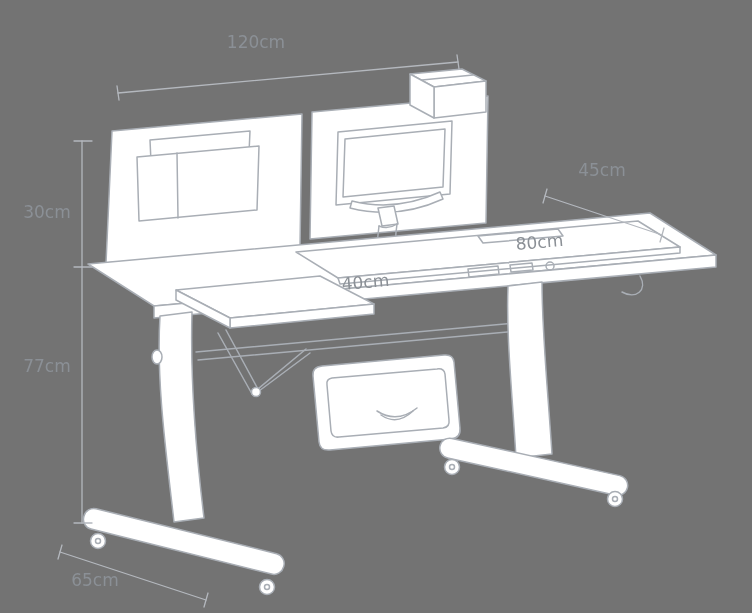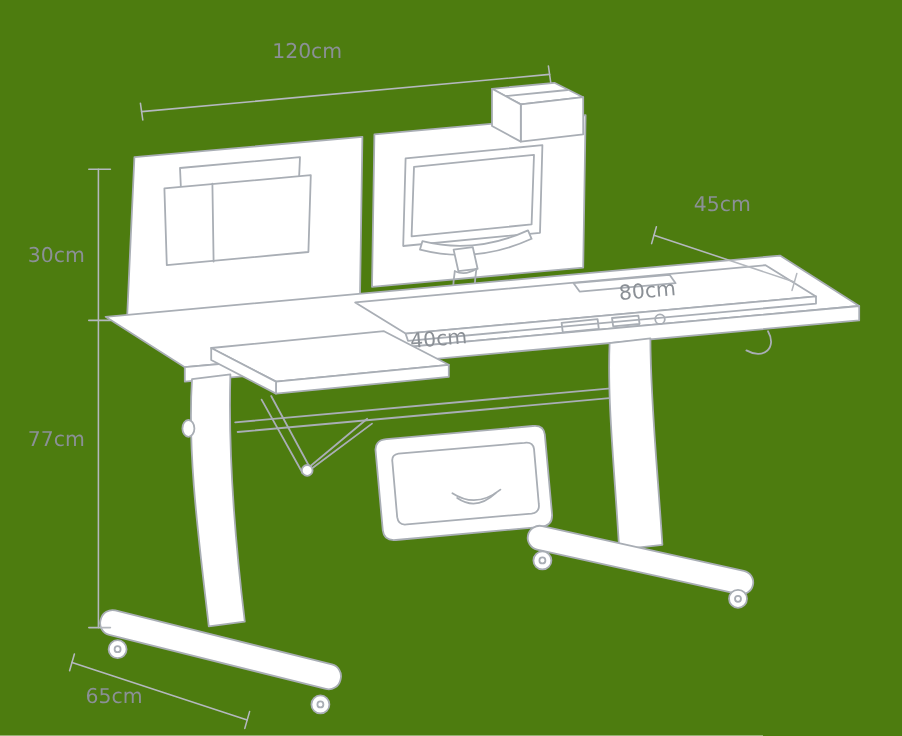--- a/index.html
+++ b/index.html
@@ -1,17 +1,17 @@
 <!DOCTYPE html>
 <html><head>
 <meta charset="utf-8">
 <style>
   html,body{margin:0;padding:0}
   body{width:752px;height:613px;background:#fff;overflow:hidden}
-  .stage{position:relative;width:752px;height:613px;background:#4d7c0f;font-family:"DejaVu Sans",sans-serif}
+  .stage{position:relative;width:752px;height:613px;background:#737373;font-family:"DejaVu Sans",sans-serif}
   svg{display:block}
   .ln{fill:none;stroke:#a9aeb5;stroke-width:1.5;stroke-linecap:round;stroke-linejoin:round}
   .sf{fill:#ffffff;stroke:#a9aeb5;stroke-width:1.5;stroke-linejoin:round}
   .dl{fill:none;stroke:#b4b8be;stroke-width:1.3;stroke-linecap:round}
   .lbl{fill:#8b9096;font-size:17px;font-family:"DejaVu Sans",sans-serif}
 </style>
 </head>
 <body>
 
 <div class="stage">

